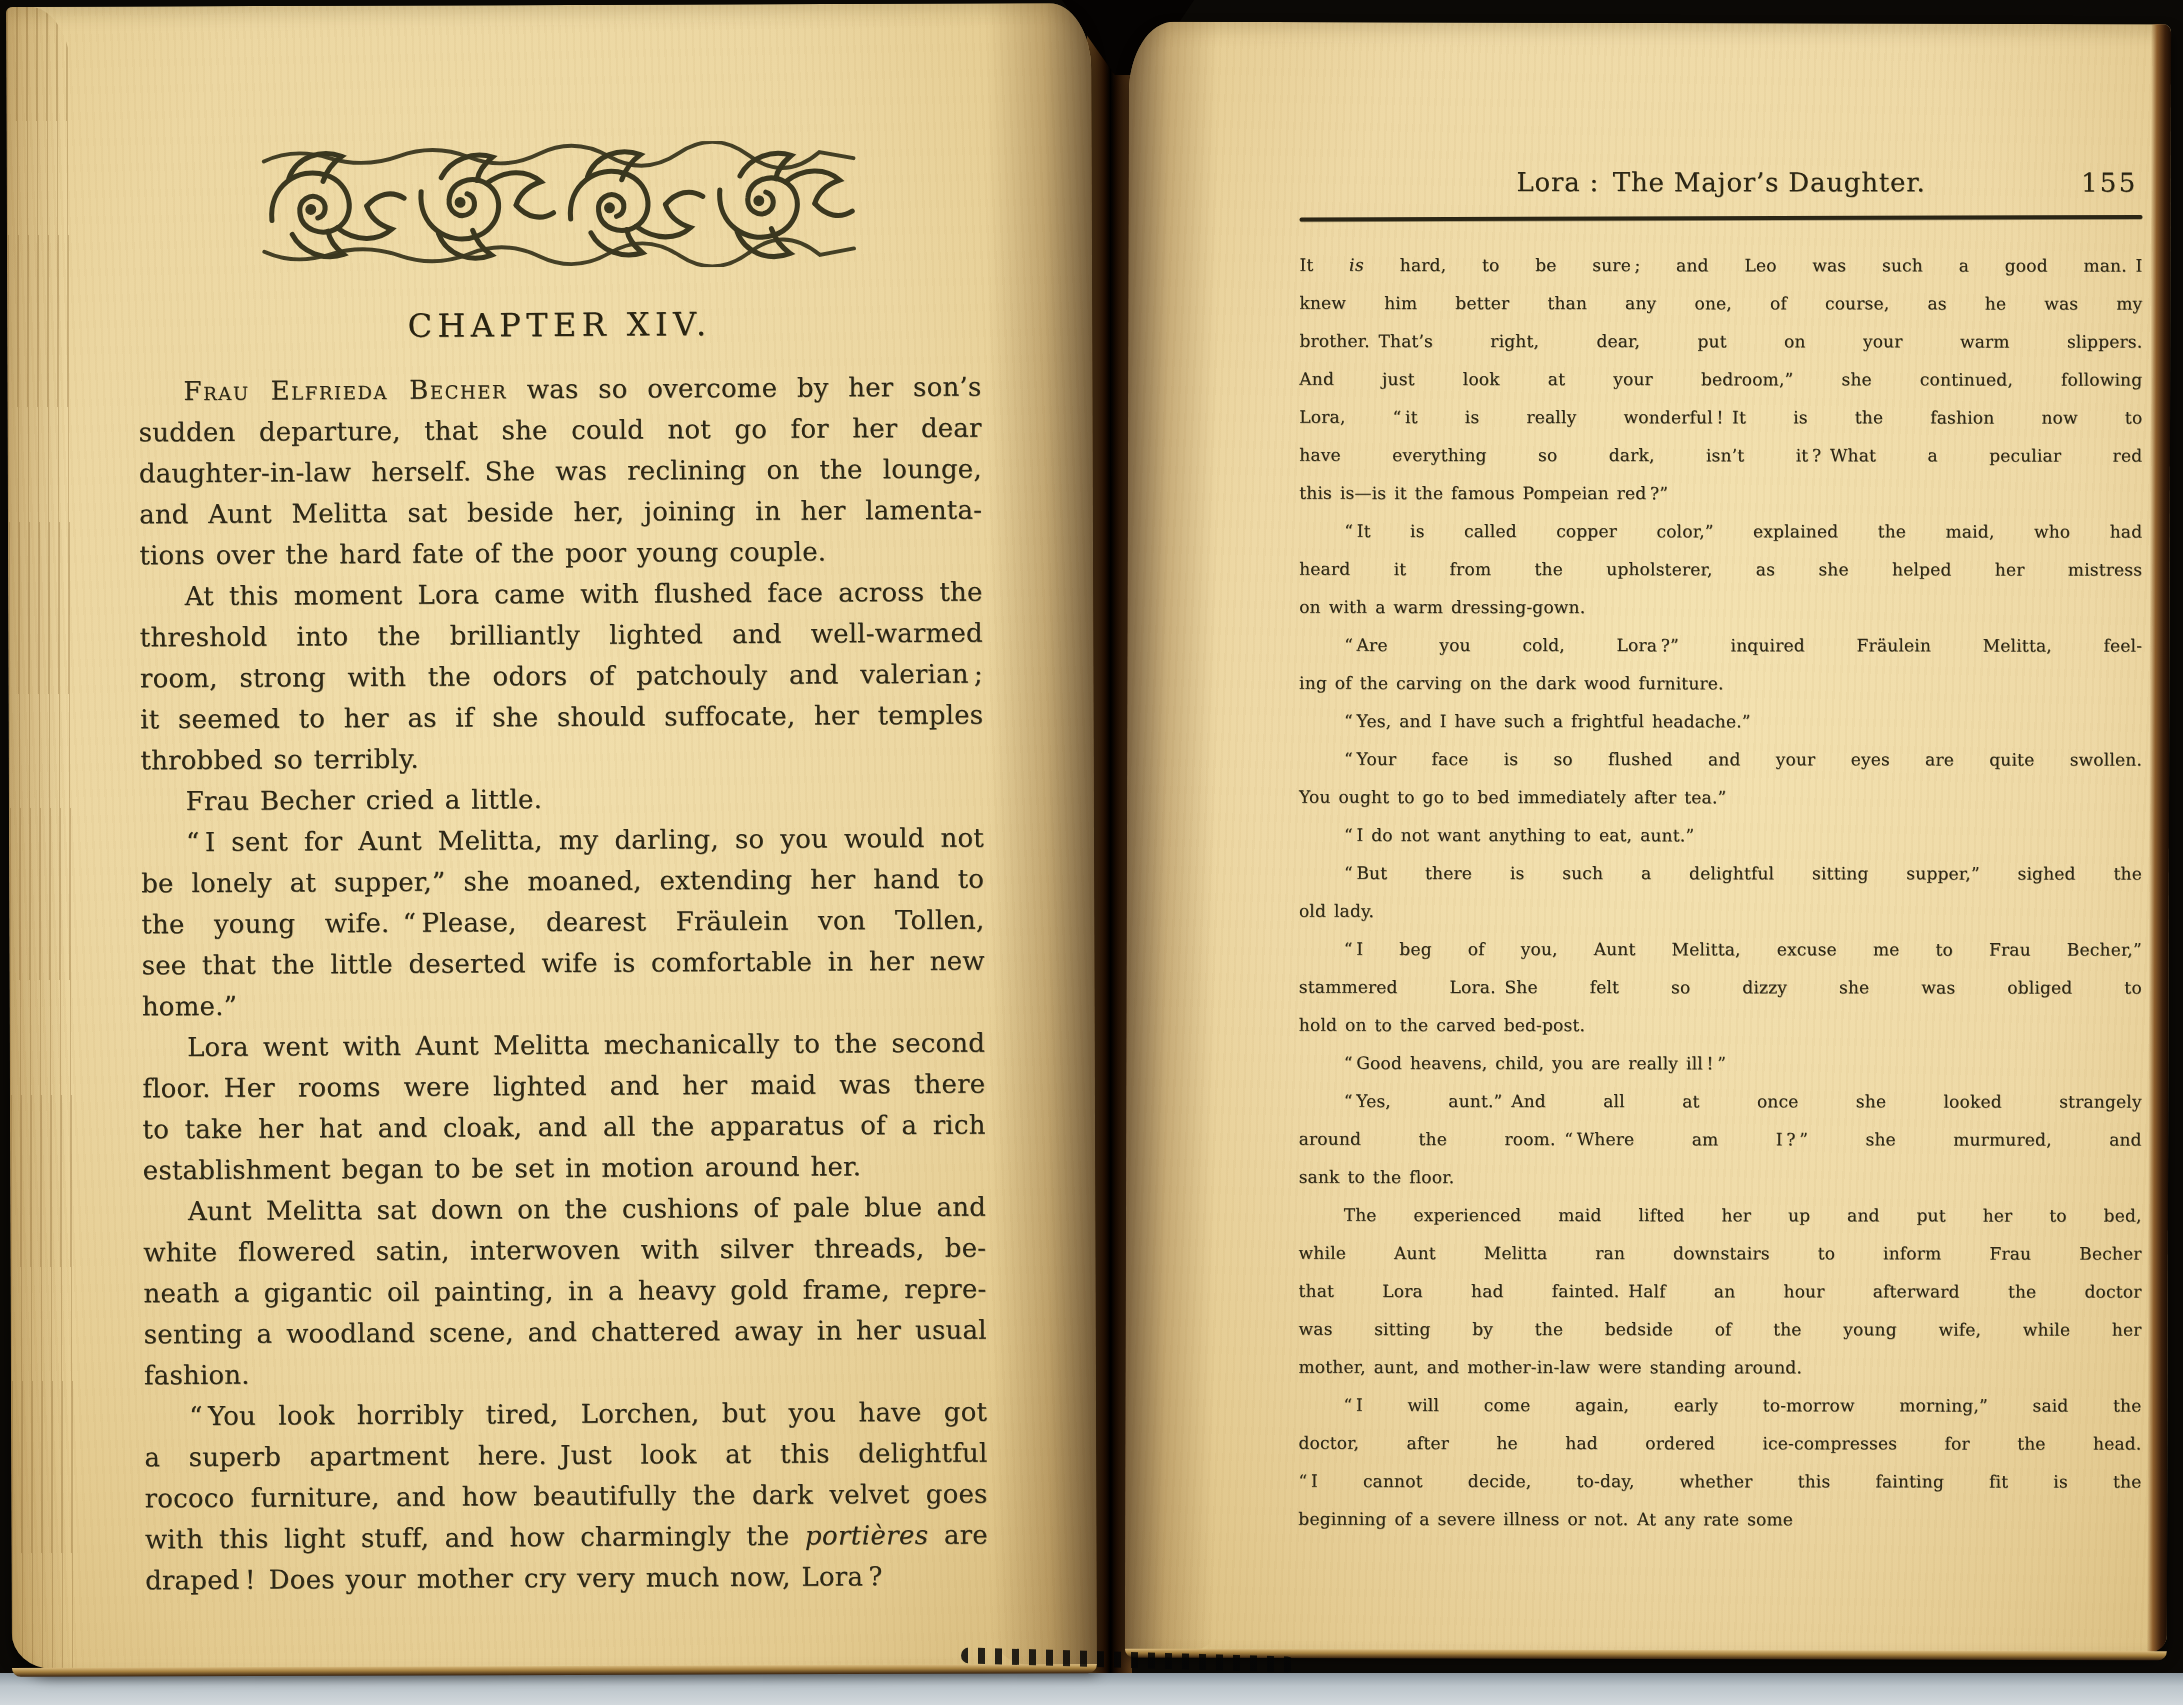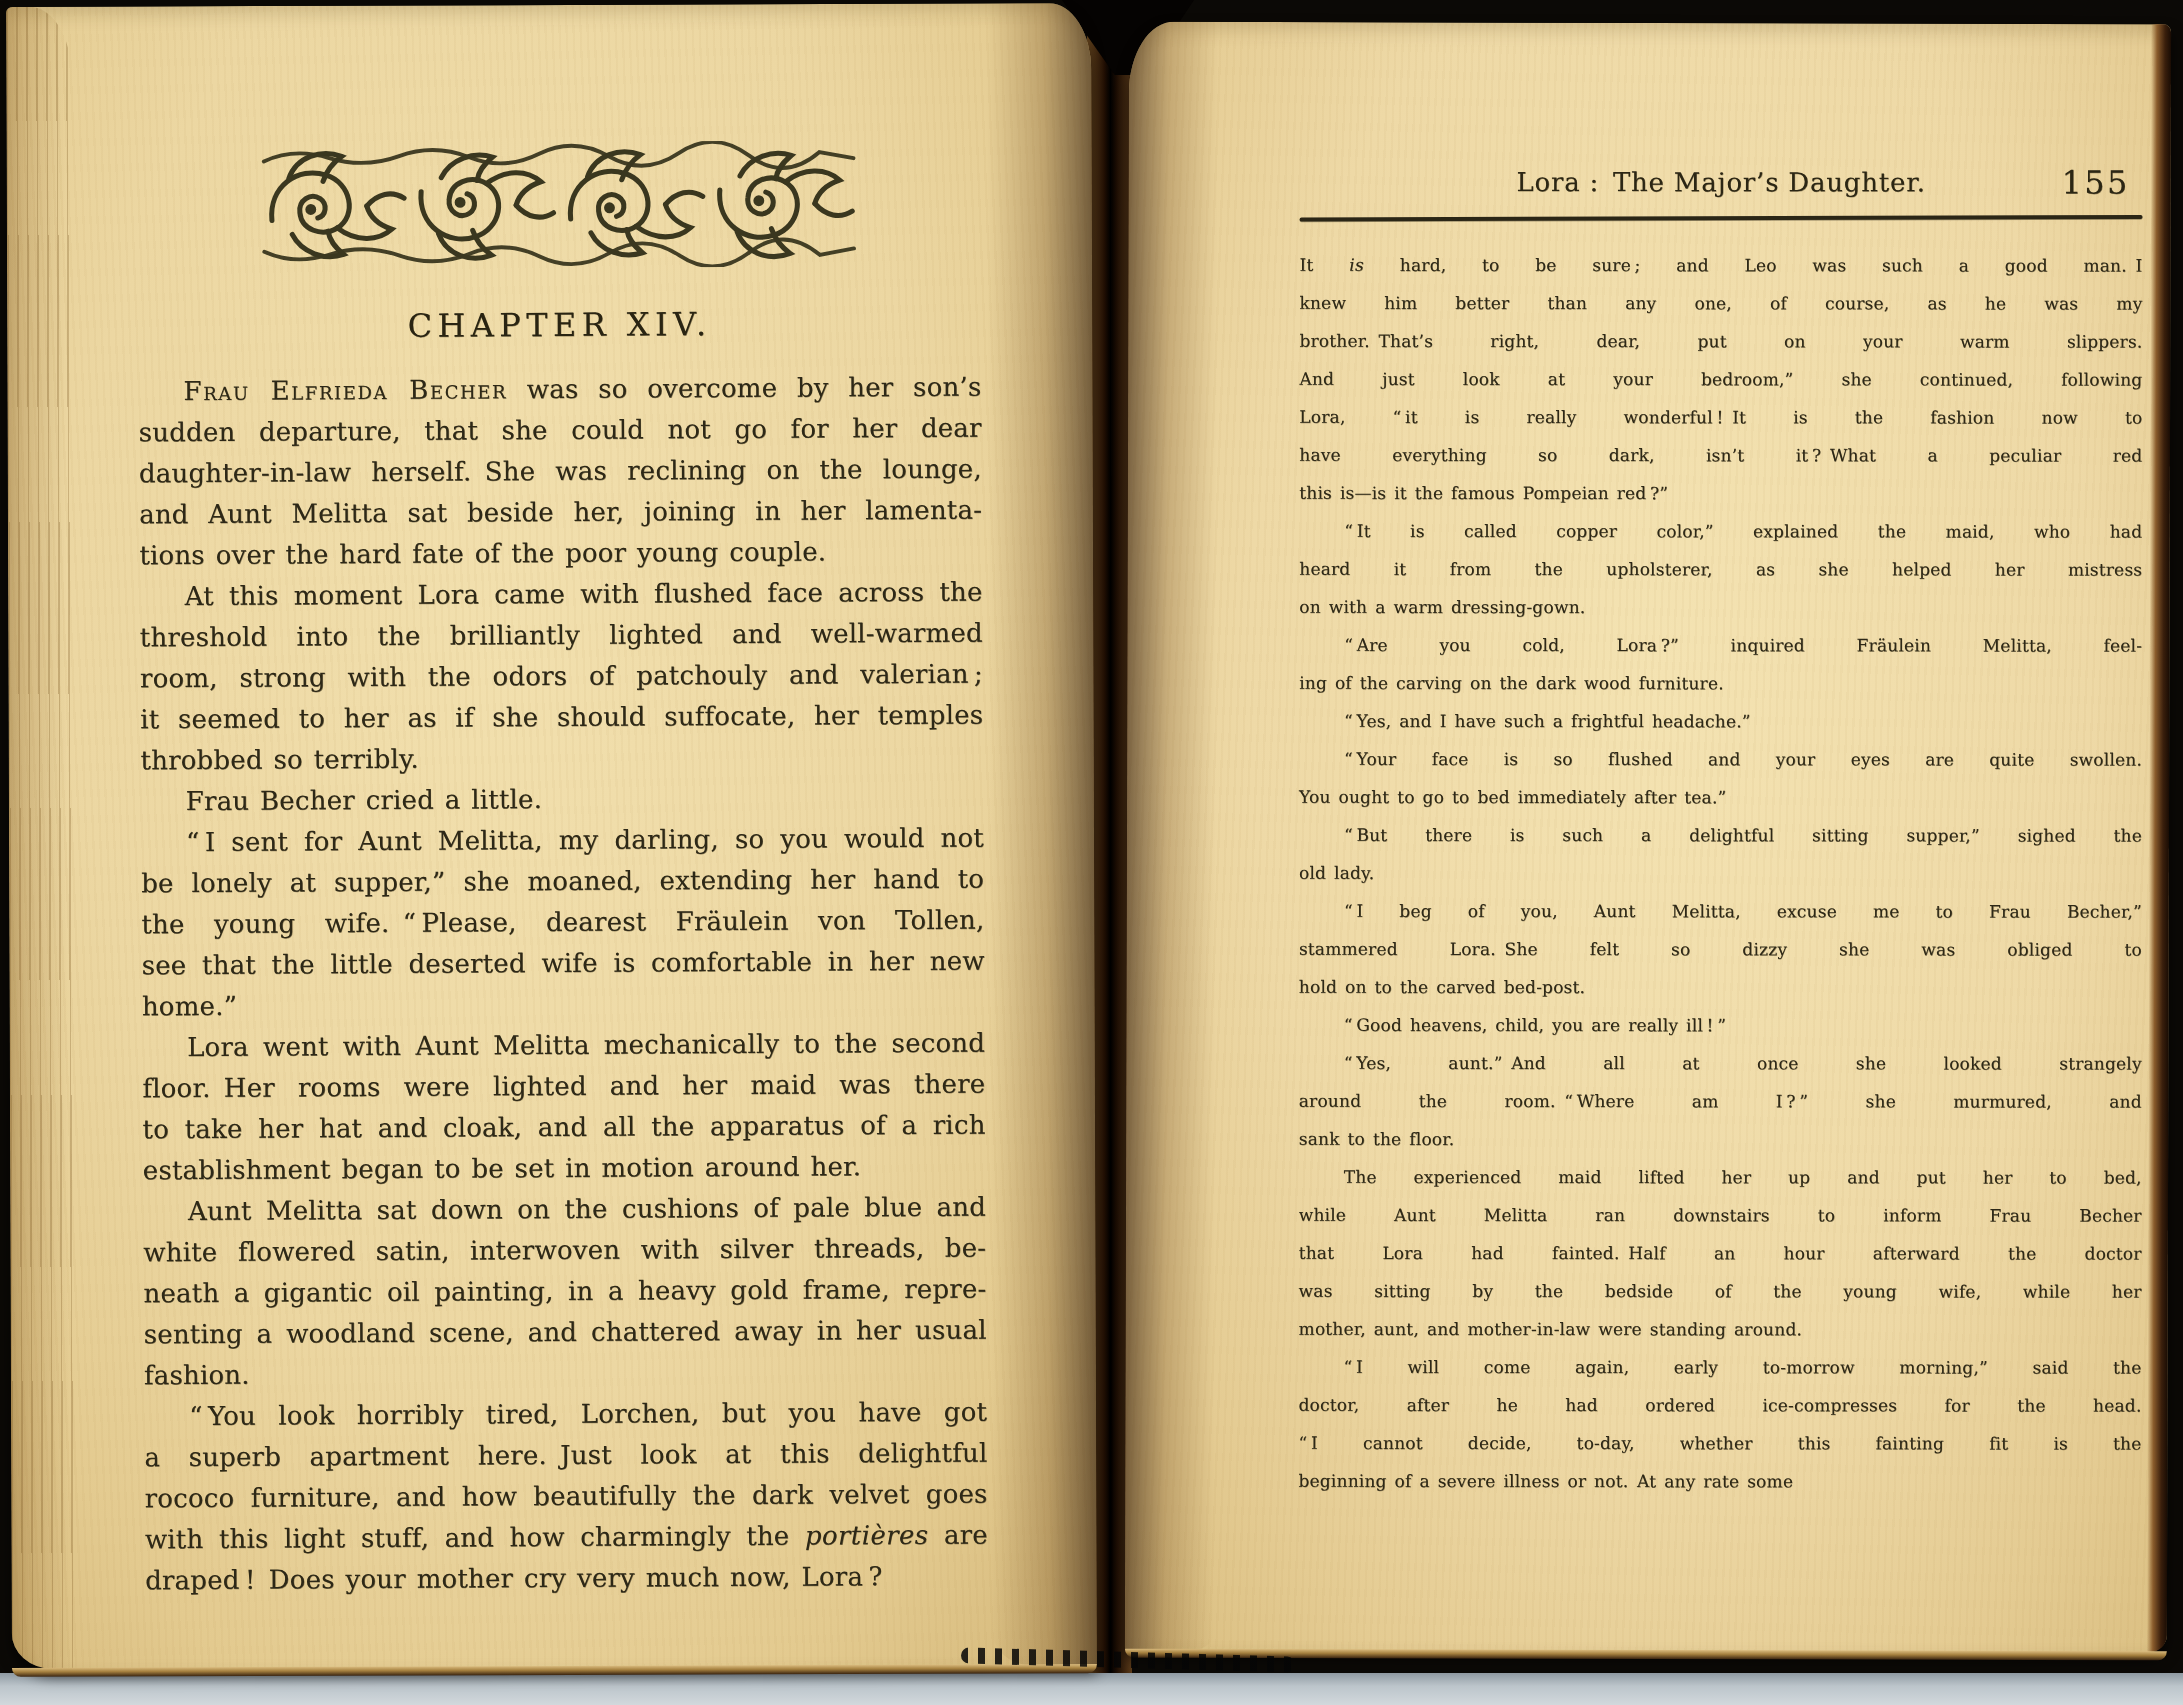--- a/index.html
+++ b/index.html
@@ -81,21 +81,21 @@
   .chapter-heading{
     text-align:center;font-size:32px;line-height:36px;letter-spacing:5.4px;
     margin:0 0 14px 0;font-weight:normal;color:#292412;
   }
   .header-row{position:relative;height:33px;}
   .running-header{
     text-align:center;font-size:26px;line-height:33px;
     letter-spacing:0.8px;color:#2b2614;
   }
   .page-number{
-    position:absolute;right:13px;top:0;font-size:32px;line-height:33px;
+    position:absolute;right:5px;top:0;font-size:26px;line-height:33px;
     letter-spacing:2.3px;font-style:normal;color:#2b2614;
   }
   .header-rule{
     height:3.9px;background:#2b2616;margin-top:17px;border-radius:2.3px;
     transform:rotate(-0.22deg);
     box-shadow:0 0.8px 0 rgba(43,38,22,.4);
   }
   .body-text{margin-top:26px;}
   .para{margin:0;}
   .line{
@@ -221,20 +221,23 @@
           <div class="line last">ing of the carving on the dark wood furniture.</div>
         </div>
         <div class="para">
           <div class="line last indent">“ Yes, and I have such a frightful headache.”</div>
         </div>
         <div class="para">
           <div class="line indent">“ Your face is so flushed and your eyes are quite swollen.</div>
           <div class="line last">You ought to go to bed immediately after tea.”</div>
         </div>
         <div class="para">
+          <div class="line last indent">“ I do not want anything to eat, aunt.”</div>
+        </div>
+        <div class="para">
           <div class="line indent">“ But there is such a delightful sitting supper,” sighed the</div>
           <div class="line last">old lady.</div>
         </div>
         <div class="para">
           <div class="line indent">“ I beg of you, Aunt Melitta, excuse me to Frau Becher,”</div>
           <div class="line">stammered Lora. She felt so dizzy she was obliged to</div>
           <div class="line last">hold on to the carved bed-post.</div>
         </div>
         <div class="para">
           <div class="line last indent">“ Good heavens, child, you are really ill ! ”</div>

